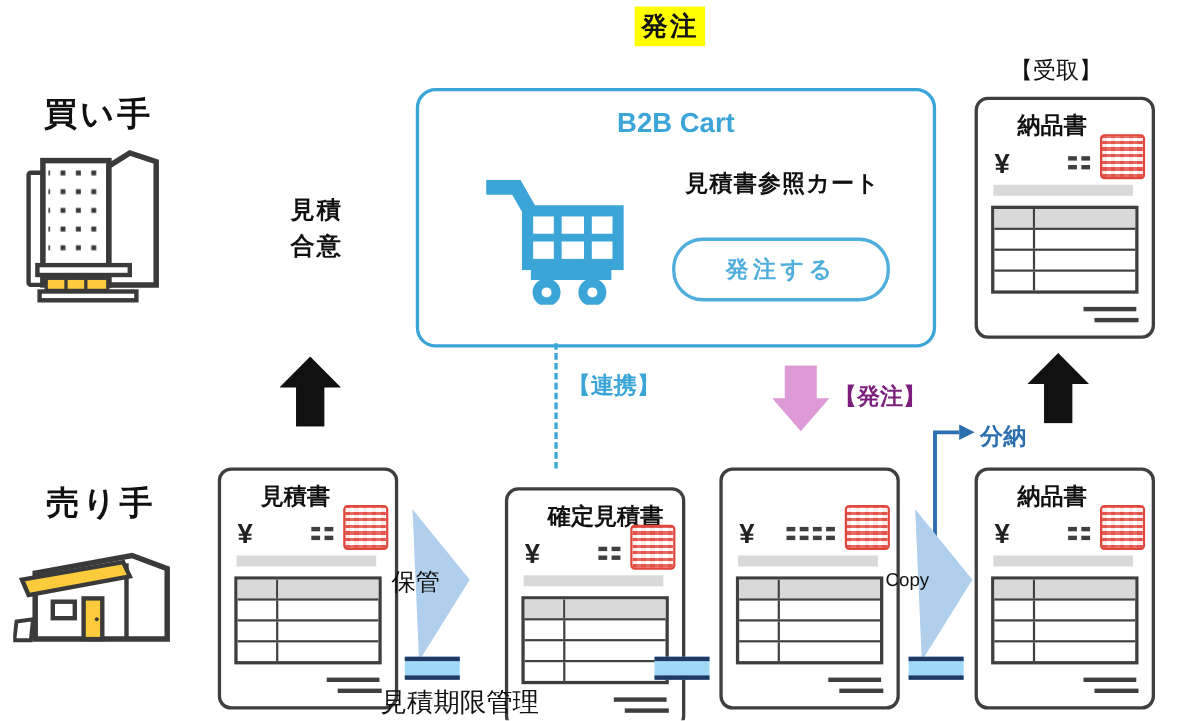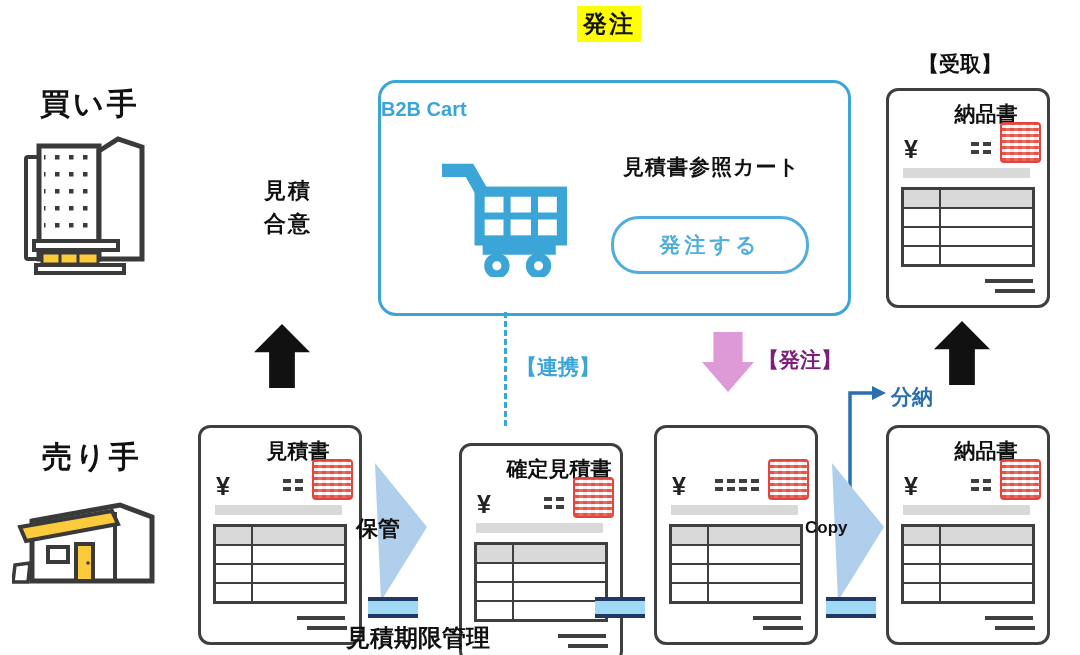--- a/index.html
+++ b/index.html
@@ -7,43 +7,43 @@
     position:relative;width:1080px;height:655px;background:#ffffff;overflow:hidden;
     font-family:"Liberation Sans","DejaVu Sans",sans-serif;color:#1a1a1a;
   }
   .abs{position:absolute;}
 
   
   .page-title{background:#FFFF00;color:#111;font-size:24px;font-weight:bold;padding:2px 6px;letter-spacing:2px;text-align:right;}
 
   
   .cart-panel{left:378px;top:80px;width:467px;height:230px;border:3px solid #3BA5D8;border-radius:18px;background:#fff;}
-  .cart-title{left:0;right:0;top:15px;color:#3BA5D8;font-size:20px;font-weight:bold;}
+  .cart-title{left:0;right:0;top:15px;text-align:center;color:#3BA5D8;font-size:25px;font-weight:bold;}
   .cart-caption{left:242px;top:70px;font-size:21px;font-weight:bold;color:#111;letter-spacing:1px;}
   .order-btn{left:230px;top:133px;width:192px;height:52px;border:3px solid #4FAEDC;border-radius:28px;background:#fff;
     color:#4FAEDC;font-size:21px;font-weight:bold;display:flex;align-items:center;justify-content:center;letter-spacing:4px;cursor:pointer;}
 
   
   .black-arrow{width:56px;height:64px;background:#111;
     clip-path:polygon(50% 0,100% 44%,73% 44%,73% 100%,27% 100%,27% 44%,0 44%);}
   .pink-arrow{width:52px;height:60px;background:#DD9AD6;
     clip-path:polygon(22% 0,78% 0,78% 50%,100% 50%,50% 100%,0 50%,22% 50%);}
   .dashed-line{left:504px;top:312px;height:114px;width:0;border-left:3px dashed #3BA5D8;}
   .eq-connector{width:50px;height:13px;background:#9FD9F6;border-top:4px solid #1F3864;border-bottom:4px solid #1F3864;}
 
   .lbl-linkage{color:#3BA5D8;font-size:21px;font-weight:bold;}
   .lbl-order{color:#7B1E7C;font-size:21px;font-weight:bold;text-align:center;}
   .lbl-partial{color:#2B6FAE;font-size:21px;font-weight:bold;}
-  .lbl-plain{color:#111;font-size:22px;font-weight:bold;text-align:center;}
+  .lbl-plain{color:#111;font-size:22px;font-weight:normal;text-align:center;}
   .actor-label{color:#111;font-size:30px;font-weight:bold;letter-spacing:3px;}
   .agree-label{color:#111;font-size:22px;font-weight:bold;text-align:right;line-height:1.5;letter-spacing:2px;}
 
   
   .doc{width:158px;height:214px;background:#fff;border:3px solid #3F3F3F;border-radius:12px;}
-  .doc-title{position:absolute;left:0;right:0;top:9px;text-align:center;font-size:21px;font-weight:bold;color:#111;white-space:nowrap;padding-left:36px;}
+  .doc-title{position:absolute;left:0;right:0;top:9px;font-size:21px;font-weight:bold;color:#111;white-space:nowrap;padding-left:36px;}
   .stamp{position:absolute;right:6px;top:31px;width:37px;height:37px;border:2px solid #E0463C;border-radius:4px;
     background-image:
       repeating-linear-gradient(0deg, rgba(224,70,60,.80) 0 3px, rgba(255,255,255,.85) 3px 6px),
       repeating-linear-gradient(90deg, rgba(224,70,60,.65) 0 4px, rgba(255,255,255,.0) 4px 8px);}
   .dots{position:absolute;right:56px;top:51px;display:grid;grid-template-columns:8px 8px;gap:4px;}
   .dots i{display:block;height:4px;background:#3F3F3F;}
   .dots.second{right:80px;}
   .yen{position:absolute;left:15px;top:44px;font-size:25px;font-weight:bold;color:#222;z-index:2;}
   .graybar{position:absolute;left:14px;right:17px;top:77px;height:10px;background:#D9D9D9;}
   .doc-table{position:absolute;left:12px;right:12px;top:96px;height:74px;border:3px solid #3F3F3F;display:flex;flex-direction:column;background:#fff;}
@@ -100,21 +100,21 @@
   </svg>
 
   <div class="abs agree-label" style="left:244px;top:174px;width:68px;">
     <div>見積</div>
     <div>合意</div>
   </div>
 
   <div class="abs black-arrow" style="left:254px;top:324px;"></div>
 
   <div class="abs dashed-line"></div>
-  <div class="abs lbl-linkage" style="left:516px;top:353px;">【連携】</div>
+  <div class="abs lbl-linkage" style="left:516px;top:336px;">【連携】</div>
 
   <div class="abs pink-arrow" style="left:702px;top:332px;"></div>
   <div class="abs lbl-order" style="left:758px;top:346px;">【発注】</div>
 
   <div class="abs black-arrow" style="left:934px;top:321px;"></div>
 
   <svg class="abs" style="left:840px;top:383px;" width="52" height="136" viewBox="0 0 52 136">
     <path d="M10,134 V10 H32" fill="none" stroke="#2B6FAE" stroke-width="3.5"></path>
     <polygon points="32,3 46,10 32,17" fill="#2B6FAE"></polygon>
   </svg>

